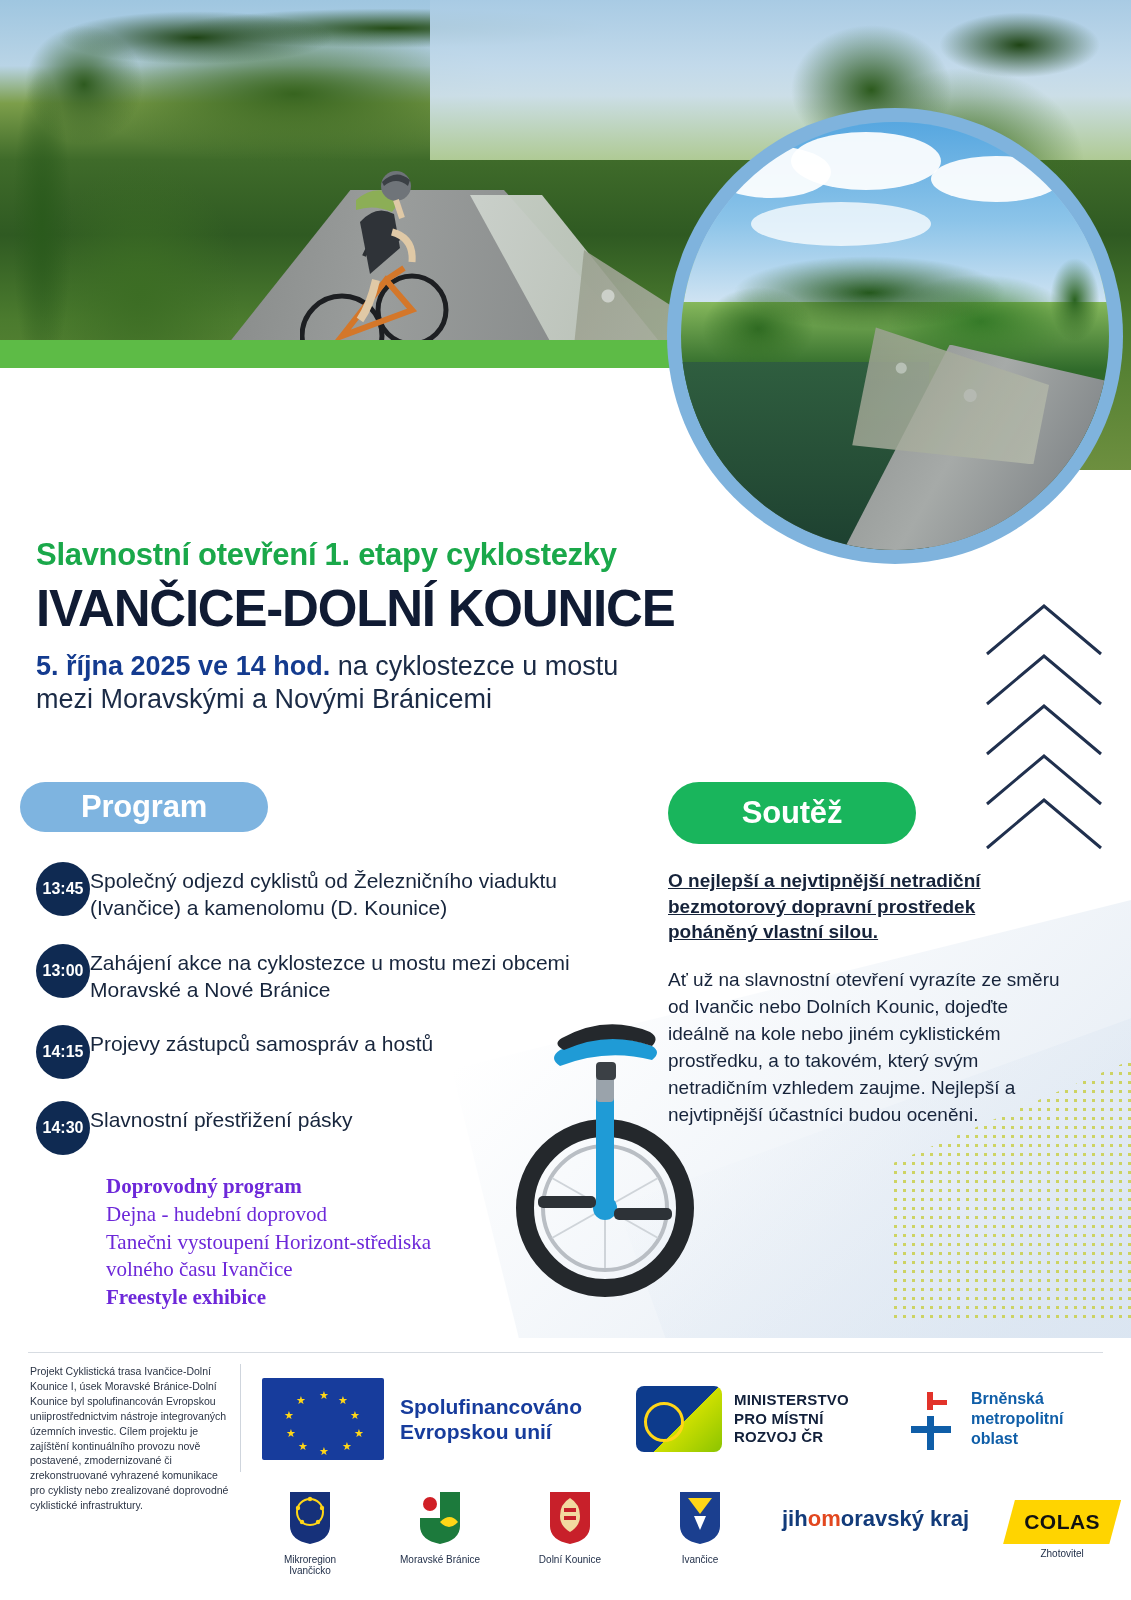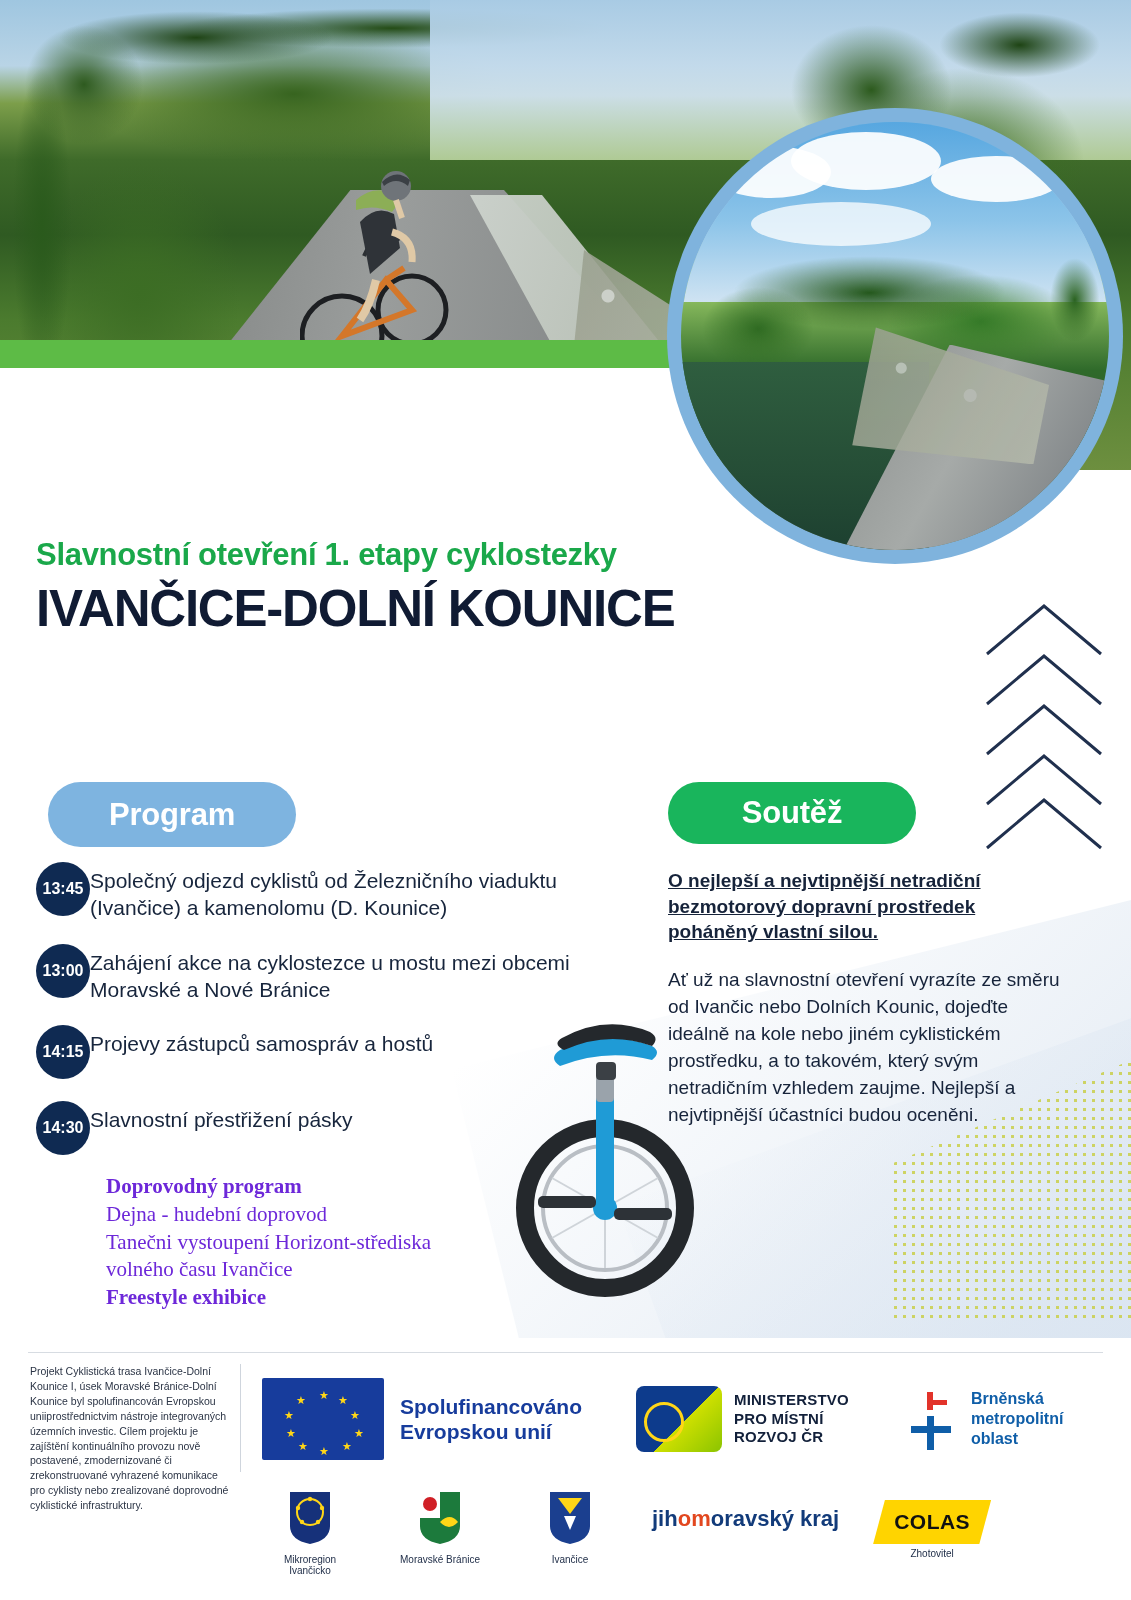--- a/index.html
+++ b/index.html
@@ -194,21 +194,21 @@
   .h-sub b { color: #143b8f; font-weight: 800; }
 
   
   .pill {
     position: absolute; z-index: 6;
     display: flex; align-items: center; justify-content: center;
     color: #fff; font-weight: 800; font-size: 31px;
     border-radius: 40px;
     letter-spacing: -.2px;
   }
-  .pill-program { left: 48px; top: 782px; width: 248px; height: 65px; background: #7eb4e0; }
+  .pill-program { left: 20px; top: 782px; width: 248px; height: 50px; background: #7eb4e0; }
   .pill-soutez  { left: 668px; top: 782px; width: 248px; height: 62px; background: #19b55c; }
 
   
   .program { position: absolute; left: 36px; top: 862px; width: 560px; z-index: 6; }
   .p-row { display: flex; gap: 0; margin-bottom: 22px; }
   .p-time {
     flex: 0 0 auto;
     width: 54px; height: 54px; border-radius: 50%;
     background: #0f2a52; color: #fff;
     display: flex; align-items: center; justify-content: center;
@@ -337,20 +337,24 @@
       <path d="M8 104 L65 56 L122 104"></path>
       <path d="M8 154 L65 106 L122 154"></path>
       <path d="M8 204 L65 156 L122 204"></path>
       <path d="M8 248 L65 200 L122 248"></path>
     </g>
   </svg>
 
   <div class="head">
     <div class="h-green">Slavnostní otevření 1. etapy cyklostezky</div>
     <div class="h-title">IVANČICE-DOLNÍ KOUNICE</div>
+    <div class="h-sub">
+      <b>5. října 2025 ve 14 hod.</b><span> na cyklostezce u mostu</span><br>
+      <span>mezi Moravskými a Novými Bránicemi</span>
+    </div>
   </div>
 
   <div class="pill pill-program">Program</div>
   <div class="pill pill-soutez">Soutěž</div>
 
   <div class="program">
     <div class="p-row">
       <div class="p-time">13:45</div>
       <div class="p-text">Společný odjezd cyklistů od Železničního viaduktu (Ivančice) a kamenolomu (D. Kounice)</div>
     </div>
@@ -470,20 +474,28 @@
       <div class="logo-item">
         <svg class="crest" viewBox="0 0 52 58">
           <path d="M6 4 h40 v34 q0 14 -20 18 q-20 -4 -20 -18 z" fill="#1c7a3c"></path>
           <path d="M6 4 h20 v26 h-20 z" fill="#ffffff"></path>
           <circle cx="16" cy="16" r="7" fill="#d01f26"></circle>
           <path d="M26 34 q10 -10 18 0 q-9 10 -18 0 z" fill="#ffd617"></path>
         </svg>
         <div class="logo-caption">Moravské Bránice</div>
       </div>
 
+      <div class="logo-item">
+        <svg class="crest" viewBox="0 0 52 58">
+          <path d="M6 4 h40 v34 q0 14 -20 18 q-20 -4 -20 -18 z" fill="#c8202a"></path>
+          <path d="M26 10 q10 6 10 18 q0 10 -10 16 q-10 -6 -10 -16 q0 -12 10 -18 z" fill="#f2d9a0"></path>
+          <path d="M20 20 h12 v4 h-12 z M20 28 h12 v4 h-12 z" fill="#c8202a"></path>
+        </svg>
+        <div class="logo-caption">Dolní Kounice</div>
+      </div>
 
       <div class="logo-item">
         <svg class="crest" viewBox="0 0 52 58">
           <path d="M6 4 h40 v34 q0 14 -20 18 q-20 -4 -20 -18 z" fill="#1b3f8f"></path>
           <path d="M14 10 h24 l-12 16 z" fill="#ffd617"></path>
           <path d="M20 28 h12 l-6 14 z" fill="#ffffff"></path>
         </svg>
         <div class="logo-caption">Ivančice</div>
       </div>
 

